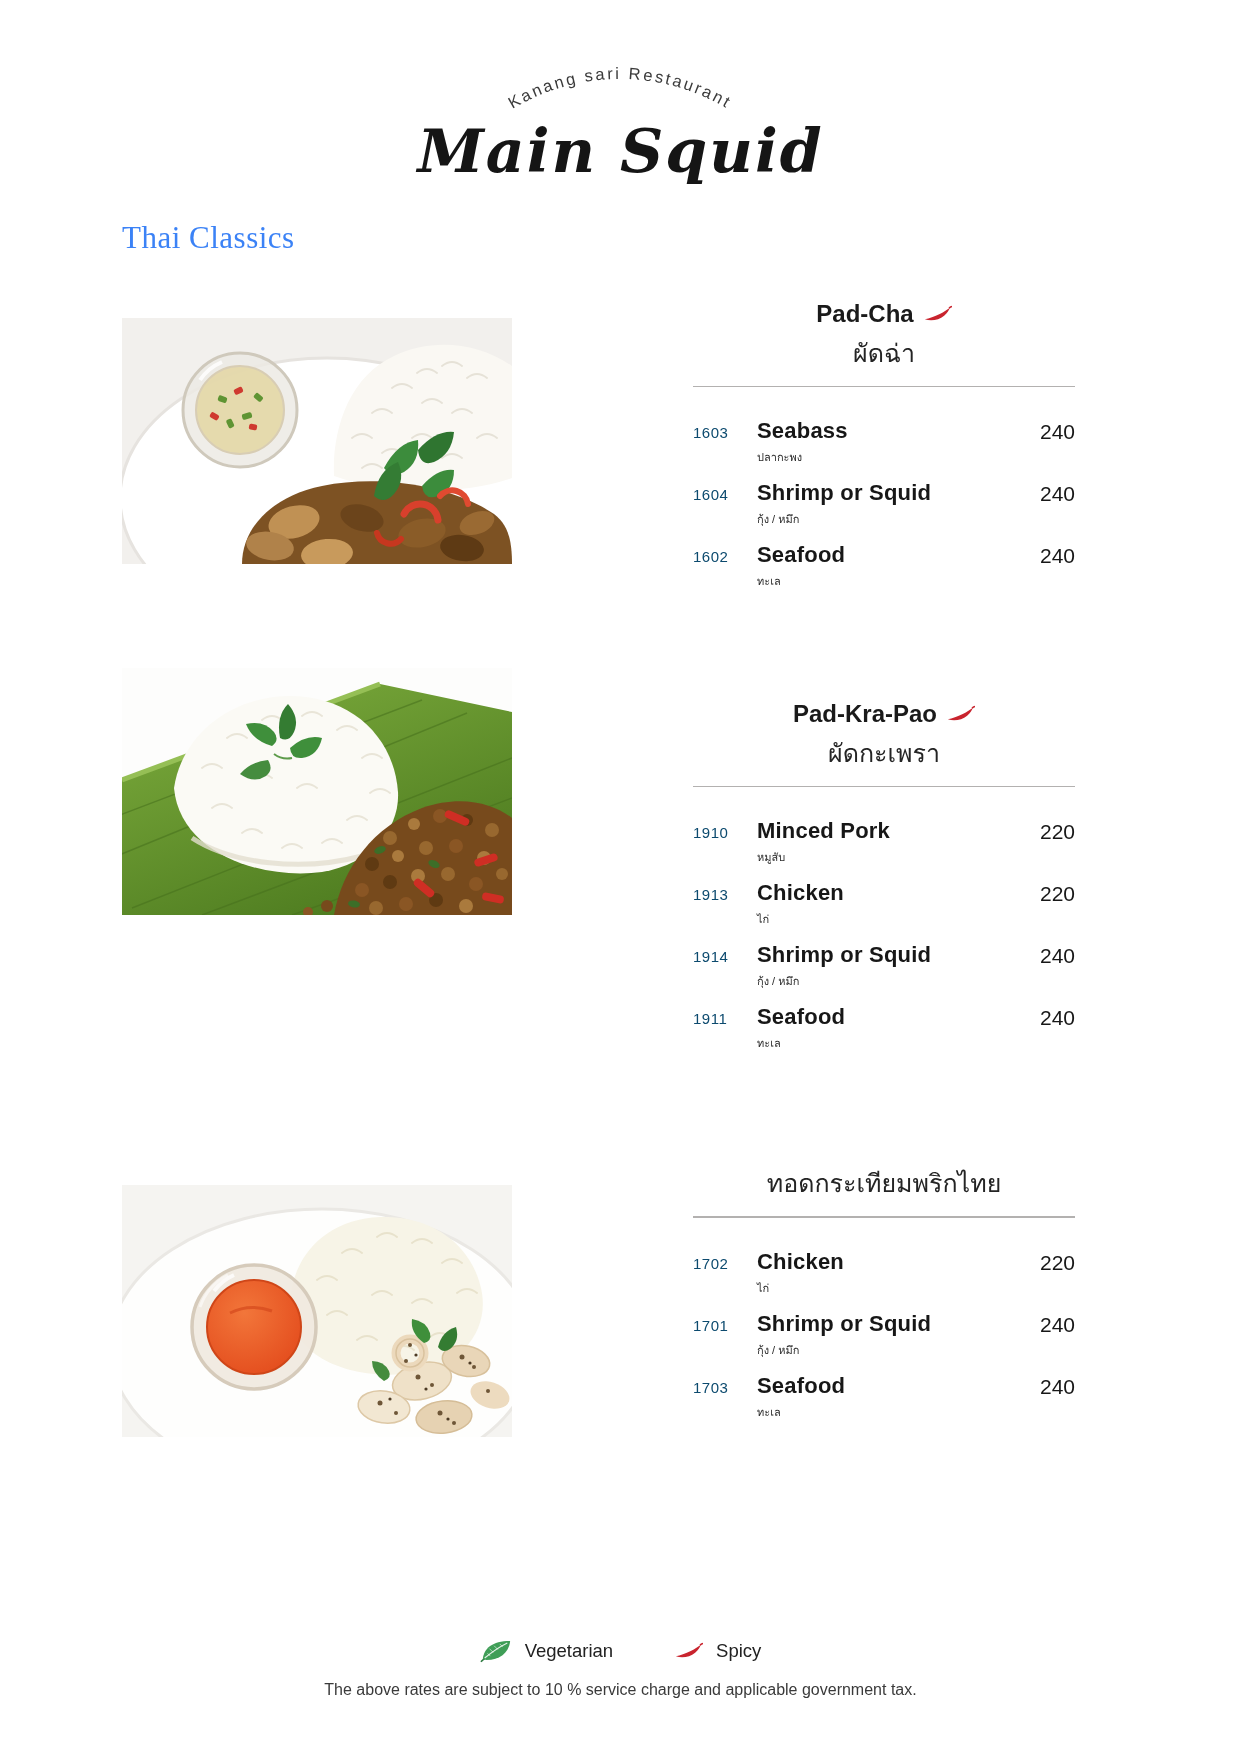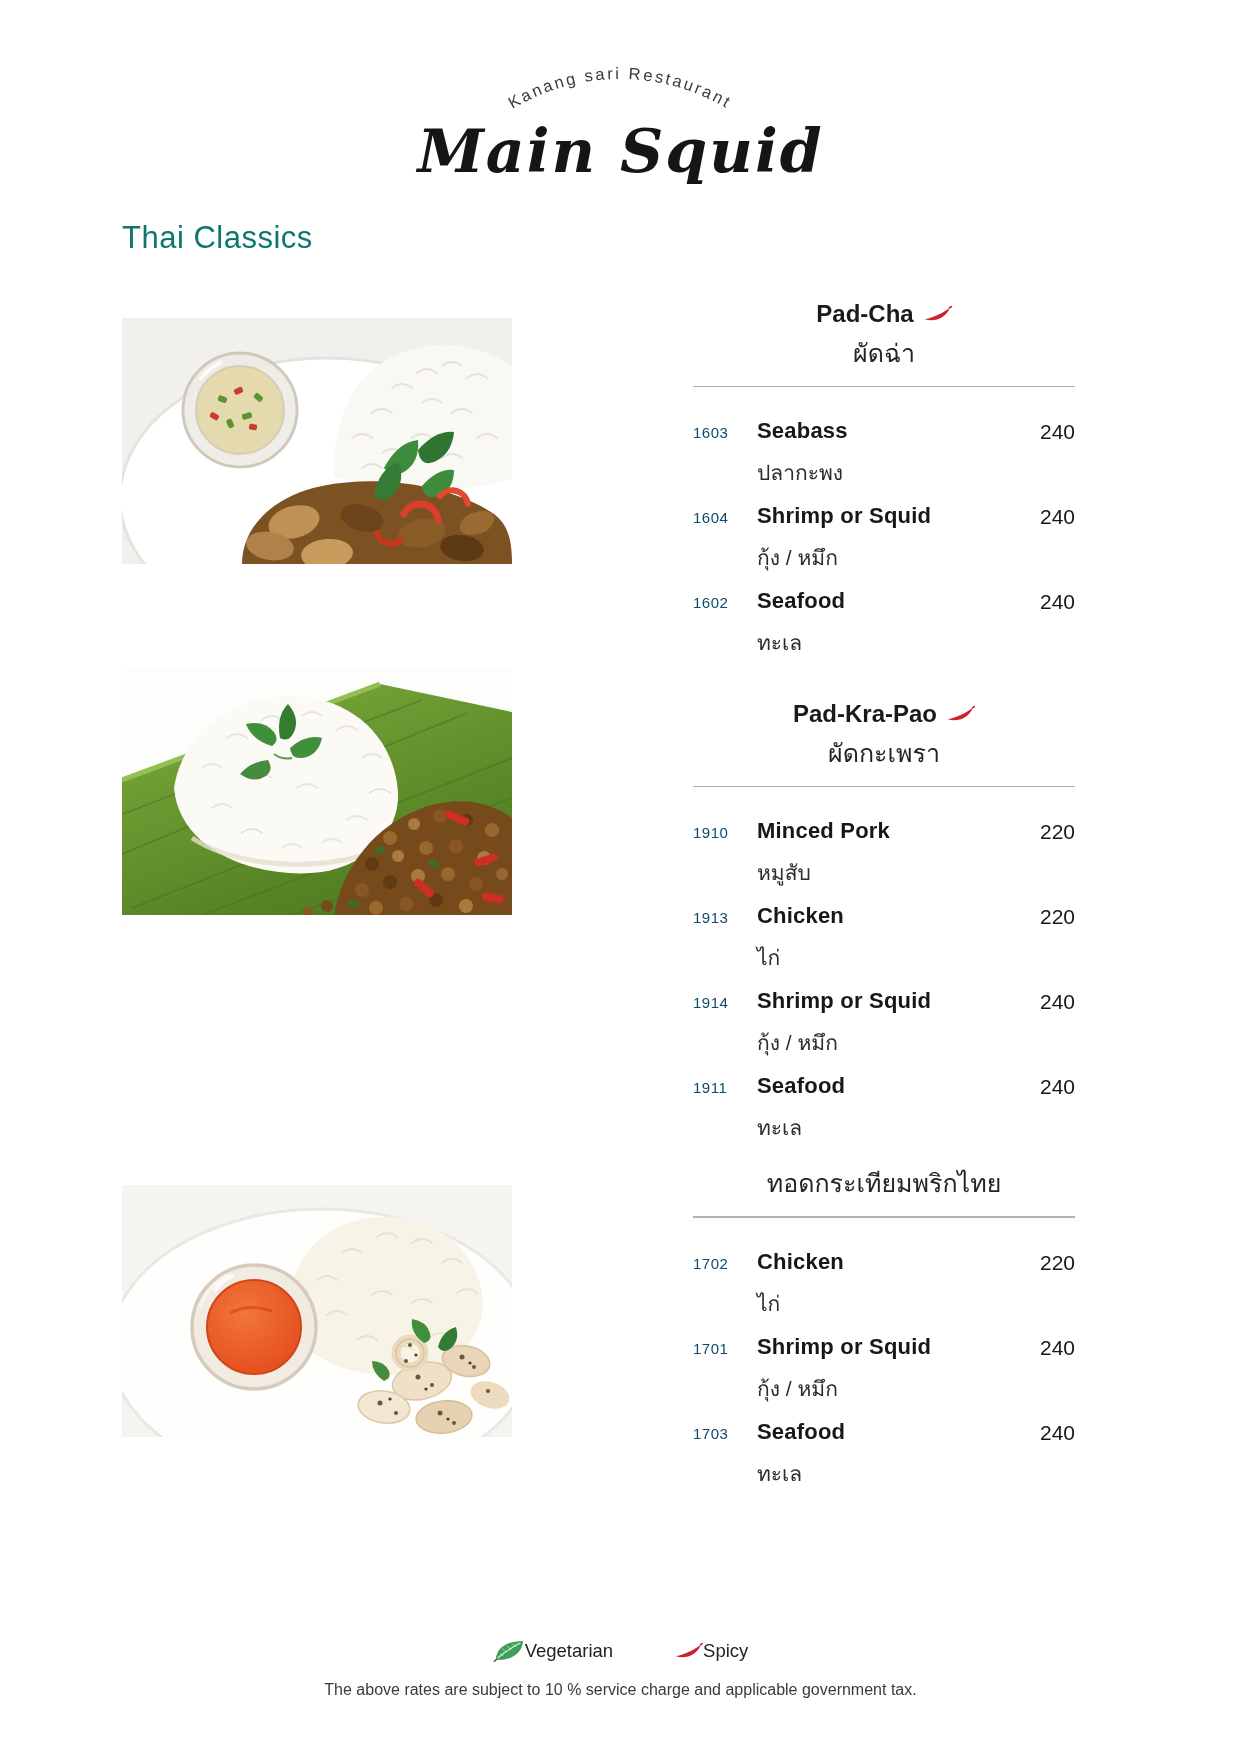--- a/index.html
+++ b/index.html
@@ -5,44 +5,44 @@
   html,body{margin:0;padding:0;background:#ffffff;}
   .page{position:relative;width:1241px;height:1754px;background:#ffffff;overflow:hidden;
         font-family:"Liberation Sans",sans-serif;color:#1d1d1d;}
   
   .arc-svg{position:absolute;left:400px;top:52px;width:440px;height:84px;}
   .arc-text{font-family:"Liberation Sans",sans-serif;font-size:16.5px;letter-spacing:2.4px;fill:#3a3a3a;}
   .main-title{position:absolute;left:0;top:116px;width:100%;text-align:center;
         font-family:"DejaVu Serif",serif;font-style:italic;font-weight:600;
         font-size:60px;letter-spacing:2px;color:#151515;}
   .section-title{position:absolute;left:122px;top:220px;font-size:31px;font-weight:300;
-        letter-spacing:.5px;color:#0f766e;}
+        letter-spacing:.5px;color:#3b82f6;font-family:Liberation Serif, serif;}
   
   .photo{position:absolute;left:122px;width:390px;display:block;}
   .photo-1{top:318px;height:246px;}
   .photo-2{top:668px;height:247px;}
   .photo-3{top:1185px;height:252px;}
   
   .menu-sec{position:absolute;left:693px;width:382px;}
   .sec-1{top:300px;} .sec-2{top:700px;} .sec-3{top:1158px;}
   .sec-head{display:flex;justify-content:center;align-items:center;gap:10px;
         font-size:24px;font-weight:bold;color:#1a1a1a;line-height:1.15;}
   .sec-thai{text-align:center;font-size:25px;color:#242424;margin-top:5px;}
   .divider{height:1.5px;background:#b3b1b0;margin-top:13px;}
   .items{margin-top:32px;display:flex;flex-direction:column;gap:15px;}
   .item{display:grid;grid-template-columns:64px 1fr auto;align-items:start;}
   .code{font-size:15px;color:#0c4a6e;padding-top:5px;letter-spacing:.5px;}
   .nameblock{min-width:0;}
   .name{font-size:22px;font-weight:bold;color:#171717;letter-spacing:.2px;line-height:1.05;}
-  .thai-sub{font-size:21px;color:#2c2c2c;margin-top:14px;}
+  .thai-sub{font-size:11px;color:#2c2c2c;margin-top:6px;}
   .price{font-size:21px;font-weight:normal;color:#171717;padding-top:1px;}
   
   .legend{position:absolute;left:0;top:1638px;width:100%;display:flex;justify-content:center;
         align-items:center;gap:62px;}
-  .legend-entry{display:flex;align-items:center;font-size:18.5px;color:#222;}
+  .legend-entry{display:flex;align-items:center;gap:13px;font-size:18.5px;color:#222;}
   .note{position:absolute;left:0;top:1681px;width:100%;text-align:center;font-size:16px;color:#3a3a3a;}
   .chili-ic{width:28px;height:18px;} .leaf-ic{width:32px;height:25px;}
 </style>
 </head>
 <body>
 
 <div class="page">
 
   <svg class="arc-svg" viewBox="0 0 440 84">
     <defs>

